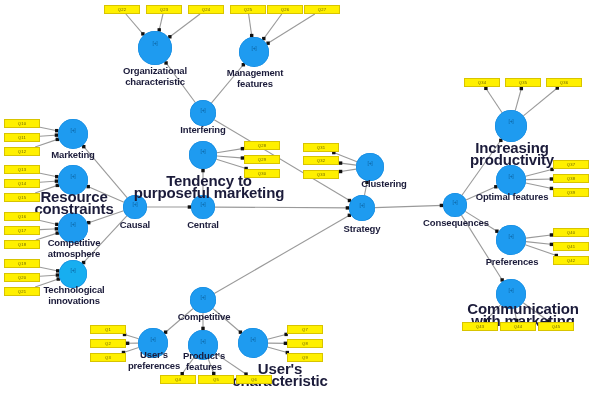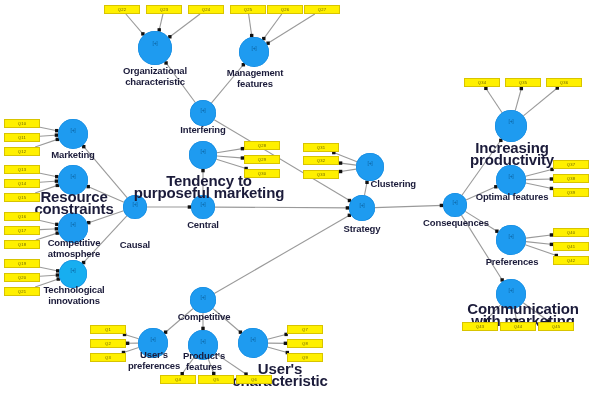--- a/index.html
+++ b/index.html
@@ -390,30 +390,30 @@
 characteristic</div>
       <div class="nlabel" style="left: 195px; top: 68px; width: 120px;">Management
 features</div>
       <div class="nlabel" style="left: 160px; top: 125px; width: 86px;">Interfering</div>
       <div class="nlabel" style="left: 32px; top: 150px; width: 82px;">Marketing</div>
       <div class="nlabel big" style="left: 20px; top: 191px; width: 108px;">Resource constraints</div>
       <div class="nlabel" style="left: 27px; top: 238px; width: 94px;">Competitive
 atmosphere</div>
       <div class="nlabel" style="left: 27px; top: 285px; width: 94px;">Technological
 innovations</div>
-      <div class="nlabel" style="left: 106px; top: 220px; width: 58px; margin-top: 20px;">Causal</div>
+      <div class="nlabel" style="left: 106px; top: 220px; width: 58px;">Causal</div>
       <div class="nlabel big" style="left: 129px; top: 175px; width: 160px;">Tendency to purposeful marketing</div>
       <div class="nlabel" style="left: 174px; top: 220px; width: 58px;">Central</div>
       <div class="nlabel" style="left: 163px; top: 312px; width: 82px;">Competitive</div>
       <div class="nlabel" style="left: 109px; top: 350px; width: 90px;">User's
 preferences</div>
       <div class="nlabel" style="left: 165px; top: 351px; width: 78px;">Product's
 features</div>
       <div class="nlabel big" style="left: 228px; top: 363px; width: 104px;">User's characteristic</div>
-      <div class="nlabel" style="left: 336px; top: 179px; width: 80px; text-align: right;">Clustering</div>
+      <div class="nlabel" style="left: 344px; top: 179px; width: 80px;">Clustering</div>
       <div class="nlabel" style="left: 327px; top: 224px; width: 70px;">Strategy</div>
       <div class="nlabel" style="left: 410px; top: 218px; width: 92px;">Consequences</div>
       <div class="nlabel big" style="left: 452px; top: 142px; width: 120px;">Increasing productivity</div>
       <div class="nlabel" style="left: 461px; top: 192px; width: 102px;">Optimal features</div>
       <div class="nlabel" style="left: 466px; top: 257px; width: 92px;">Preferences</div>
       <div class="nlabel big" style="left: 452px; top: 303px; width: 142px;">Communication with marketing</div>
     </div>
   <div id="indicators-layer">
       <div class="ibox" style="left: 104px; top: 5px;">Q22</div>
       <div class="ibox" style="left: 146px; top: 5px;">Q23</div>

